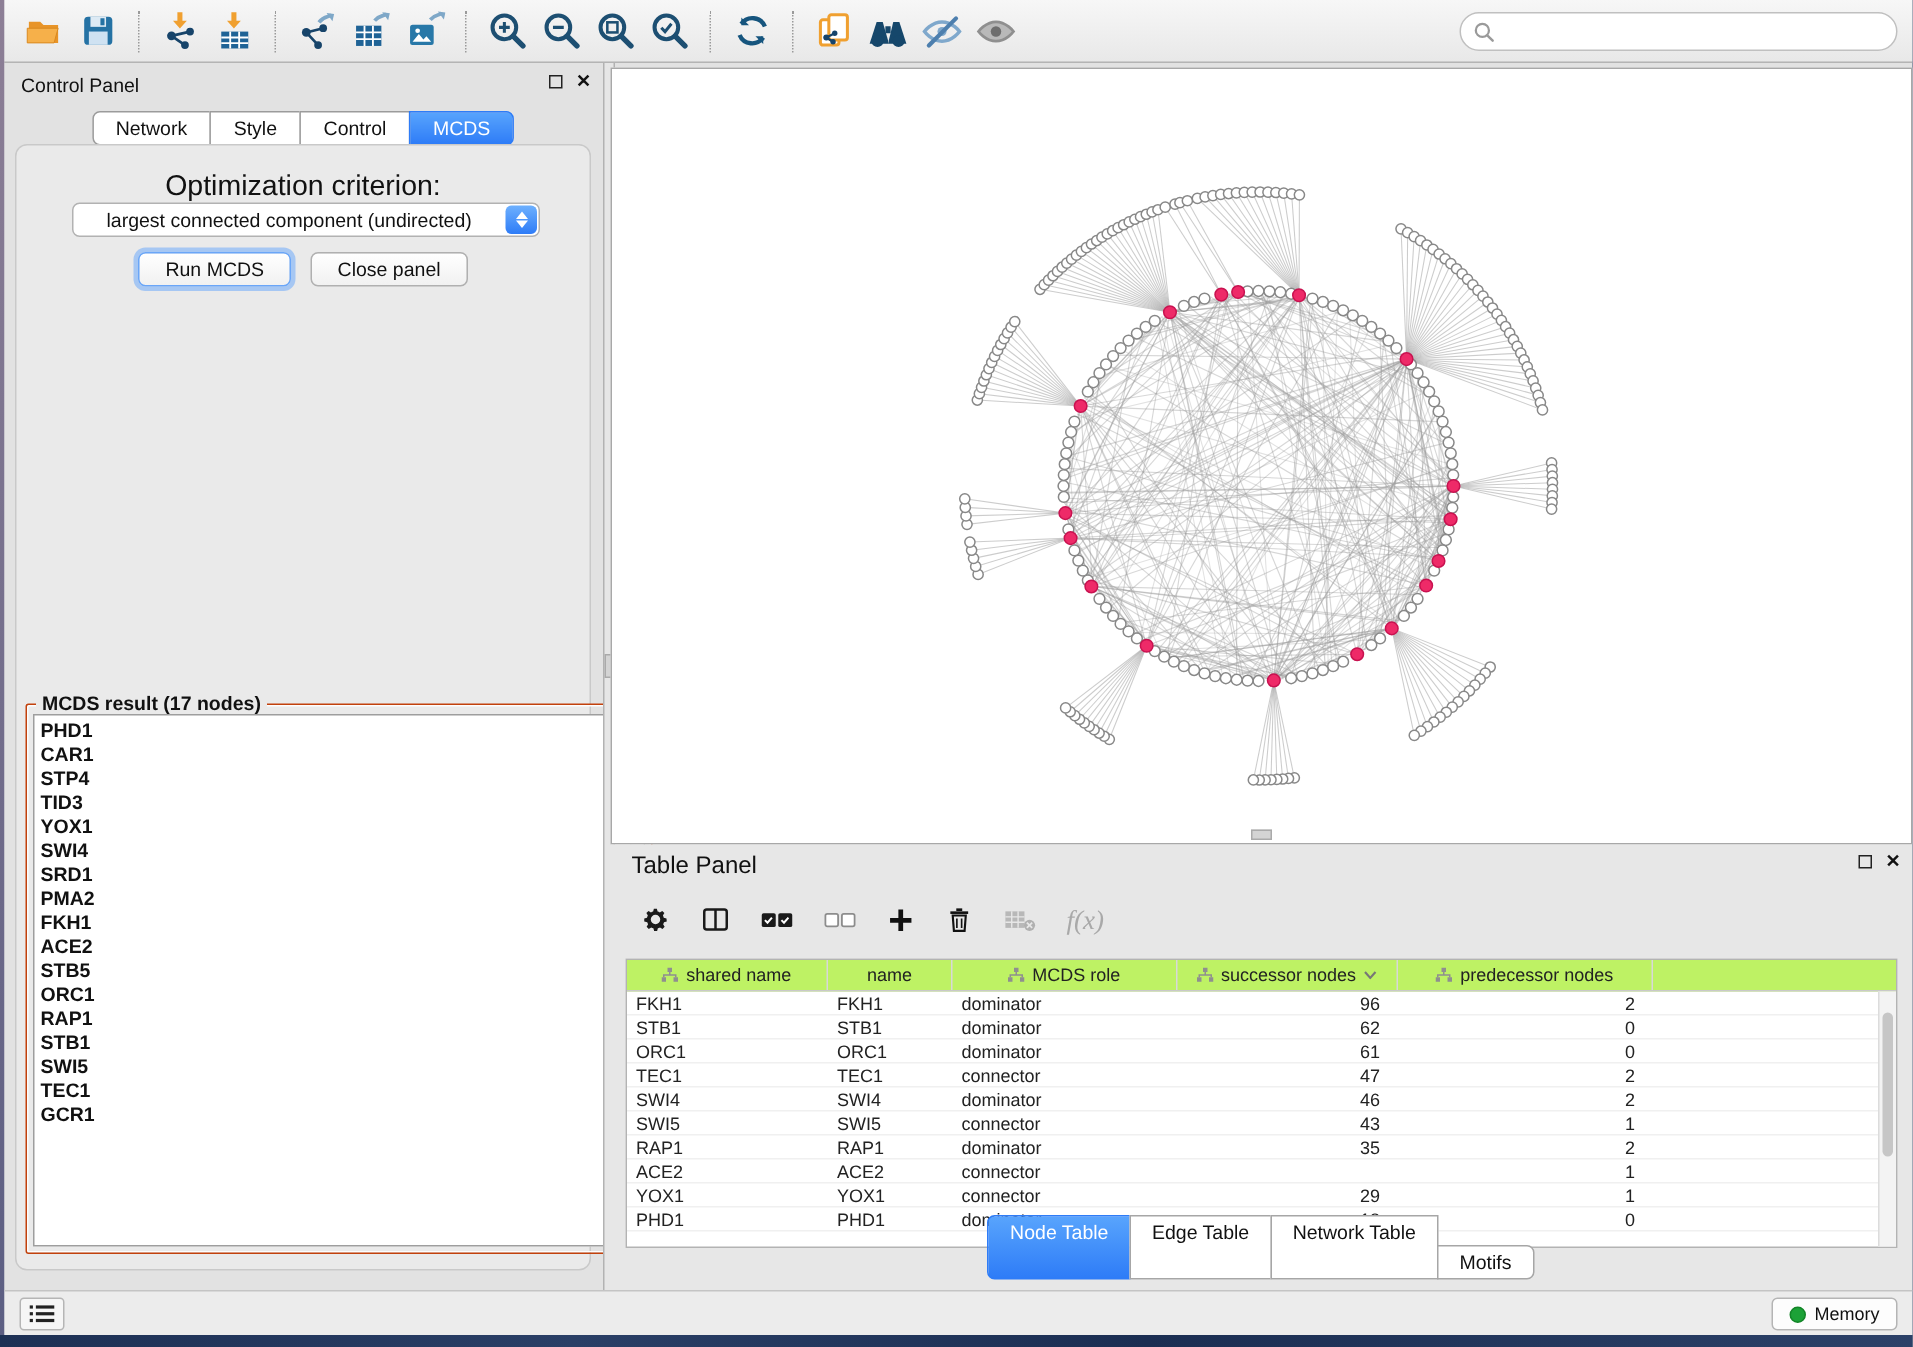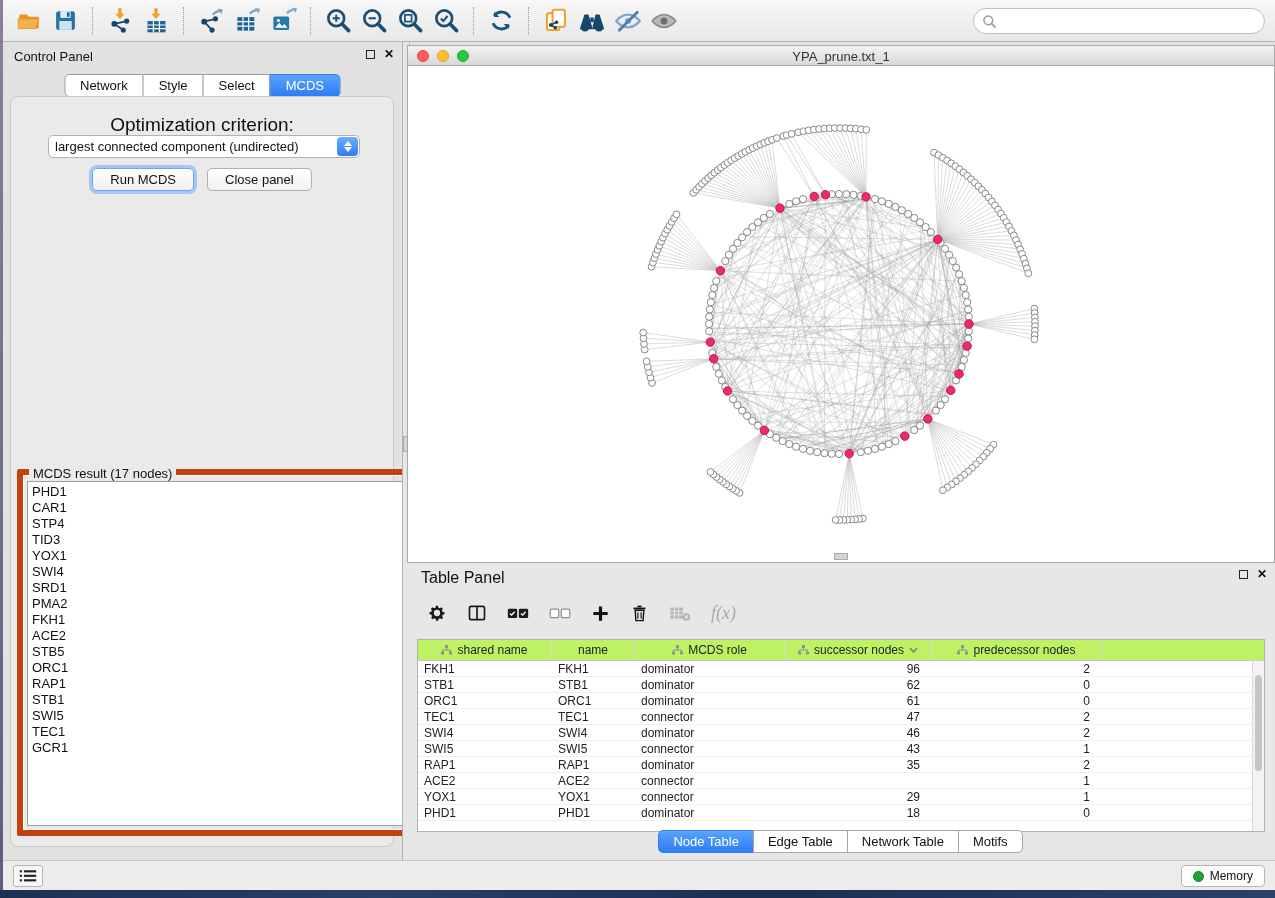--- a/index.html
+++ b/index.html
@@ -27,31 +27,31 @@
   .wclose { font-size:12px; font-weight:bold; color:#111; line-height:12px; }
   .ctabs { position:absolute; left:50%; top:32px; transform:translateX(-50%); display:flex; }
   .ctab { padding:3px 15px; font-size:13px; background:#fff; border:1px solid #9b9b9b; margin-left:-1px; color:#111; }
   .ctab:first-child { border-radius:5px 0 0 5px; }
   .ctab:last-child { border-radius:0 5px 5px 0; }
   .ctab.active { background:linear-gradient(#58a4fd,#2e7cf7); border-color:#2e7cf7; color:#fff; }
   .cp-card { position:absolute; left:7px; top:54px; width:384px; height:751px;
     background:#eaeaea; border:1px solid #c9c9c9; border-radius:8px; }
   .opt-label { position:absolute; left:0; right:0; top:17px; text-align:center; font-size:19px; color:#111; }
   .opt-select { position:absolute; left:37px; top:38px; width:312px; height:23px; background:#fff;
-    border:1px solid #b2b2b2; border-radius:5px; font-size:13px; line-height:21px; padding-left:6px; color:#111; }
+    border:1px solid #b2b2b2; border-radius:5px; font-size:13px; line-height:21px; padding-left:22px; color:#111; }
   .opt-stepper { position:absolute; right:1px; top:1px; width:21px; height:19px; border-radius:4px;
     background:linear-gradient(#6db0fe,#2e7cf7); display:flex; flex-direction:column; align-items:center; justify-content:center; gap:1px; }
   .chev-up { width:0; height:0; border-left:4px solid transparent; border-right:4px solid transparent; border-bottom:5px solid #fff; }
   .chev-dn { width:0; height:0; border-left:4px solid transparent; border-right:4px solid transparent; border-top:5px solid #fff; }
   .btn-row { position:absolute; left:0; right:0; top:71px; display:flex; justify-content:center; gap:13px; }
   .mac-btn { padding:3px 17px; font-size:13px; color:#111; background:linear-gradient(#ffffff,#f1f1f1);
     border:1px solid #b0b0b0; border-radius:5px; }
   .mac-btn.focused { border-color:#6aa6f8; box-shadow:0 0 0 3px rgba(110,170,250,.55); }
   .mcds-fieldset { position:absolute; left:6px; top:372px; width:418px; height:367px;
-    border:6px solid #c2410c; border-radius:2px; box-shadow:inset 0 0 0 1px #fdfdfd; }
+    border:1px solid #c2410c; border-radius:2px; box-shadow:inset 0 0 0 1px #fdfdfd;font-weight:bold; }
   .mcds-legend { position:absolute; left:6px; top:-9px; background:#eaeaea; padding:0 4px; font-size:13px; color:#111; }
   .result-box { position:absolute; left:4px; top:6px; right:4px; bottom:4px; background:#fff; border:1px solid #9e9e9e; overflow:hidden; }
   .result-items { padding:2px 0 0 4px; font-size:13px; line-height:16px; color:#111; }
   .result-scroll { position:absolute; right:0; top:0; bottom:0; width:9px; background:#f4f4f4; border-left:1px solid #e2e2e2; }
 
   
   .vsplit { position:absolute; left:399px; top:42px; width:8px; height:818px; background:#e6e6e6;
     border-left:1px solid #b2b2b2; border-right:1px solid #b2b2b2; }
   .vsplit-handle { position:absolute; left:0px; top:394px; width:6px; height:16px; background:#d4d4d4; border:1px solid #aaa; }
   .hsplit-handle { position:absolute; left:831px; top:553px; width:14px; height:7px; background:#d4d4d4; border:1px solid #aaa; }
@@ -77,21 +77,21 @@
     border-right:1px solid #d8d8d8; position:relative; }
   .tbody { position:absolute; left:0; top:21px; right:12px; bottom:0; overflow:hidden; }
   .tr { display:flex; height:16px; border-bottom:1px solid #f0f0f0; }
   .td { font-size:12px; color:#222; line-height:16px; padding:0 6px; white-space:nowrap; overflow:hidden; }
   .td.num { text-align:right; padding-right:12px; }
   .tscroll { position:absolute; right:0; top:21px; bottom:0; width:12px; background:#f3f3f3; border-left:1px solid #dcdcdc; }
   .tthumb { position:absolute; left:2px; right:2px; top:14px; height:96px; background:#c6c6c6; border-radius:4px; }
   .tp-tabs { position:absolute; left:0; right:0; bottom:7px; display:flex; justify-content:center; }
   .ttab { padding:3px 14px; font-size:13px; background:#fff; border:1px solid #a6a6a6; margin-left:-1px; color:#111; }
   .ttab:first-child { border-radius:5px 0 0 5px; }
-  .ttab:last-child { border-radius:0 5px 5px 0; }
+  .ttab:last-child { border-radius:0 5px 5px 0;margin-top:20px; }
   .ttab.active { background:linear-gradient(#58a4fd,#2e7cf7); border-color:#2e7cf7; color:#fff; }
 
   
   .status-bar { position:absolute; left:0; top:860px; width:1272px; height:30px; background:#ececec; border-top:1px solid #c4c4c4; }
   .console-btn { position:absolute; left:10px; top:4px; width:30px; height:22px; background:#f6f6f6;
     border:1px solid #b5b5b5; border-radius:3px; display:flex; align-items:center; justify-content:center; }
   .memory-btn { position:absolute; right:10px; top:4px; height:22px; padding:0 11px; background:#fdfdfd;
     border:1px solid #b5b5b5; border-radius:4px; display:flex; align-items:center; gap:6px; font-size:12px; color:#111; }
   .green-dot { width:11px; height:11px; border-radius:50%; background:#1ca237; border:1px solid #128527; }
 
@@ -246,21 +246,21 @@
 
   <div class="control-panel">
     <div class="cp-title">Control Panel</div>
     <div class="win-ctrls">
       <span class="wbox"></span>
       <span class="wclose">✕</span>
     </div>
     <div class="ctabs">
           <div class="ctab">Network</div>
           <div class="ctab">Style</div>
-          <div class="ctab">Select</div>
+          <div class="ctab">Control</div>
           <div class="ctab active">MCDS</div>
         </div>
     <div class="cp-card">
       <div class="opt-label">Optimization criterion:</div>
       <div class="opt-select">
         <span>largest connected component (undirected)</span>
         <span class="opt-stepper">
               <span class="chev-up"></span>
               <span class="chev-dn"></span>
             </span>
@@ -295,28 +295,20 @@
         </div>
       </div>
     </div>
   </div>
 
   <div class="vsplit">
         <div class="vsplit-handle"></div>
       </div>
 
   <div class="net-window">
-    <div class="nw-titlebar">
-      <div class="tlights">
-        <span class="tlight" style="background:#ff5e57;border:1px solid #e0443e;"></span>
-        <span class="tlight" style="background:#ffbd2e;border:1px solid #dea123;"></span>
-        <span class="tlight" style="background:#28c840;border:1px solid #1dad32;"></span>
-      </div>
-      <div class="nw-title">YPA_prune.txt_1</div>
-    </div>
     <div class="nw-canvas">
       <svg id="net-svg" width="866" height="496" viewBox="0 0 866 496">
             <line x1="371.9812350338589" y1="142.16915185551215" x2="301.35140008258963" y2="248.44800861310844" stroke="#9a9a9a" stroke-width="0.75" stroke-opacity="0.4"></line>
             <line x1="371.9812350338589" y1="142.16915185551215" x2="310.72701837536545" y2="208.66026052845103" stroke="#9a9a9a" stroke-width="0.75" stroke-opacity="0.4"></line>
             <line x1="371.9812350338589" y1="142.16915185551215" x2="302.3659914055323" y2="276.796058973051" stroke="#9a9a9a" stroke-width="0.75" stroke-opacity="0.4"></line>
             <line x1="371.9812350338589" y1="142.16915185551215" x2="471.92599321332625" y2="381.3898824033104" stroke="#9a9a9a" stroke-width="0.75" stroke-opacity="0.4"></line>
             <line x1="371.9812350338589" y1="142.16915185551215" x2="559.8216375899591" y2="275.46383945875687" stroke="#9a9a9a" stroke-width="0.75" stroke-opacity="0.4"></line>
             <line x1="371.9812350338589" y1="142.16915185551215" x2="538.7594127847042" y2="185.28199015171194" stroke="#9a9a9a" stroke-width="0.75" stroke-opacity="0.4"></line>
             <line x1="371.9812350338589" y1="142.16915185551215" x2="558.0850053998171" y2="230.62480315087274" stroke="#9a9a9a" stroke-width="0.75" stroke-opacity="0.4"></line>
             <line x1="371.9812350338589" y1="142.16915185551215" x2="422.7762447531615" y2="128.26037671690233" stroke="#9a9a9a" stroke-width="0.75" stroke-opacity="0.4"></line>

